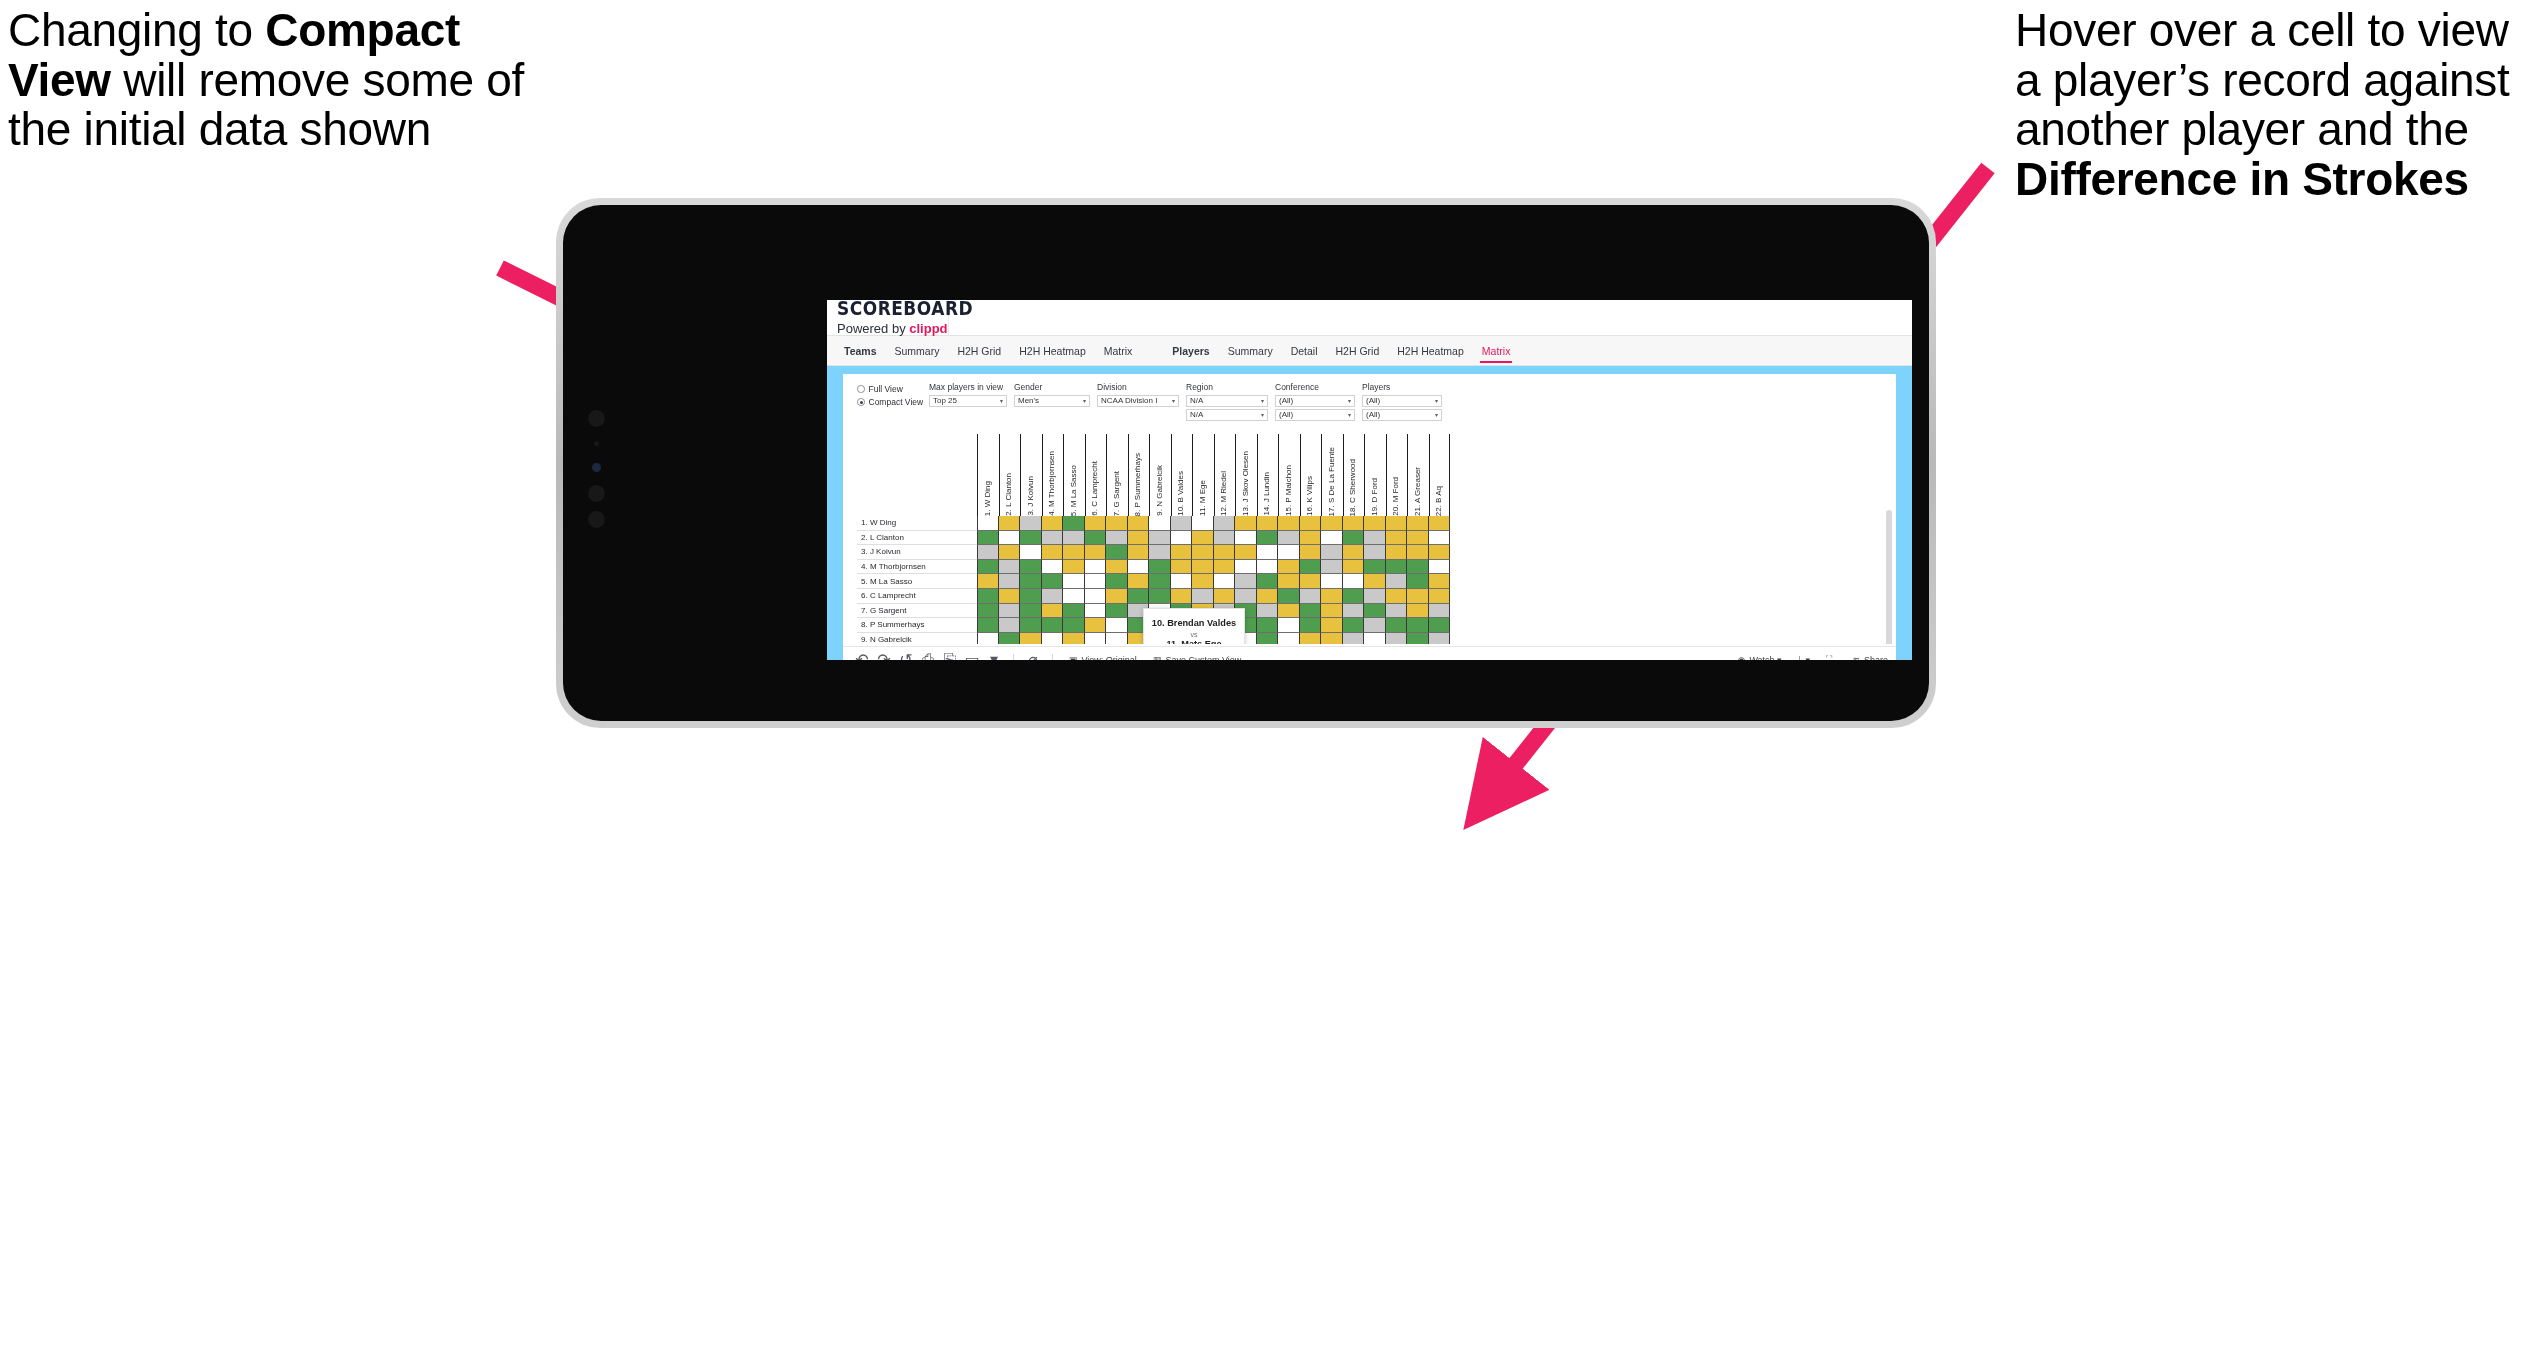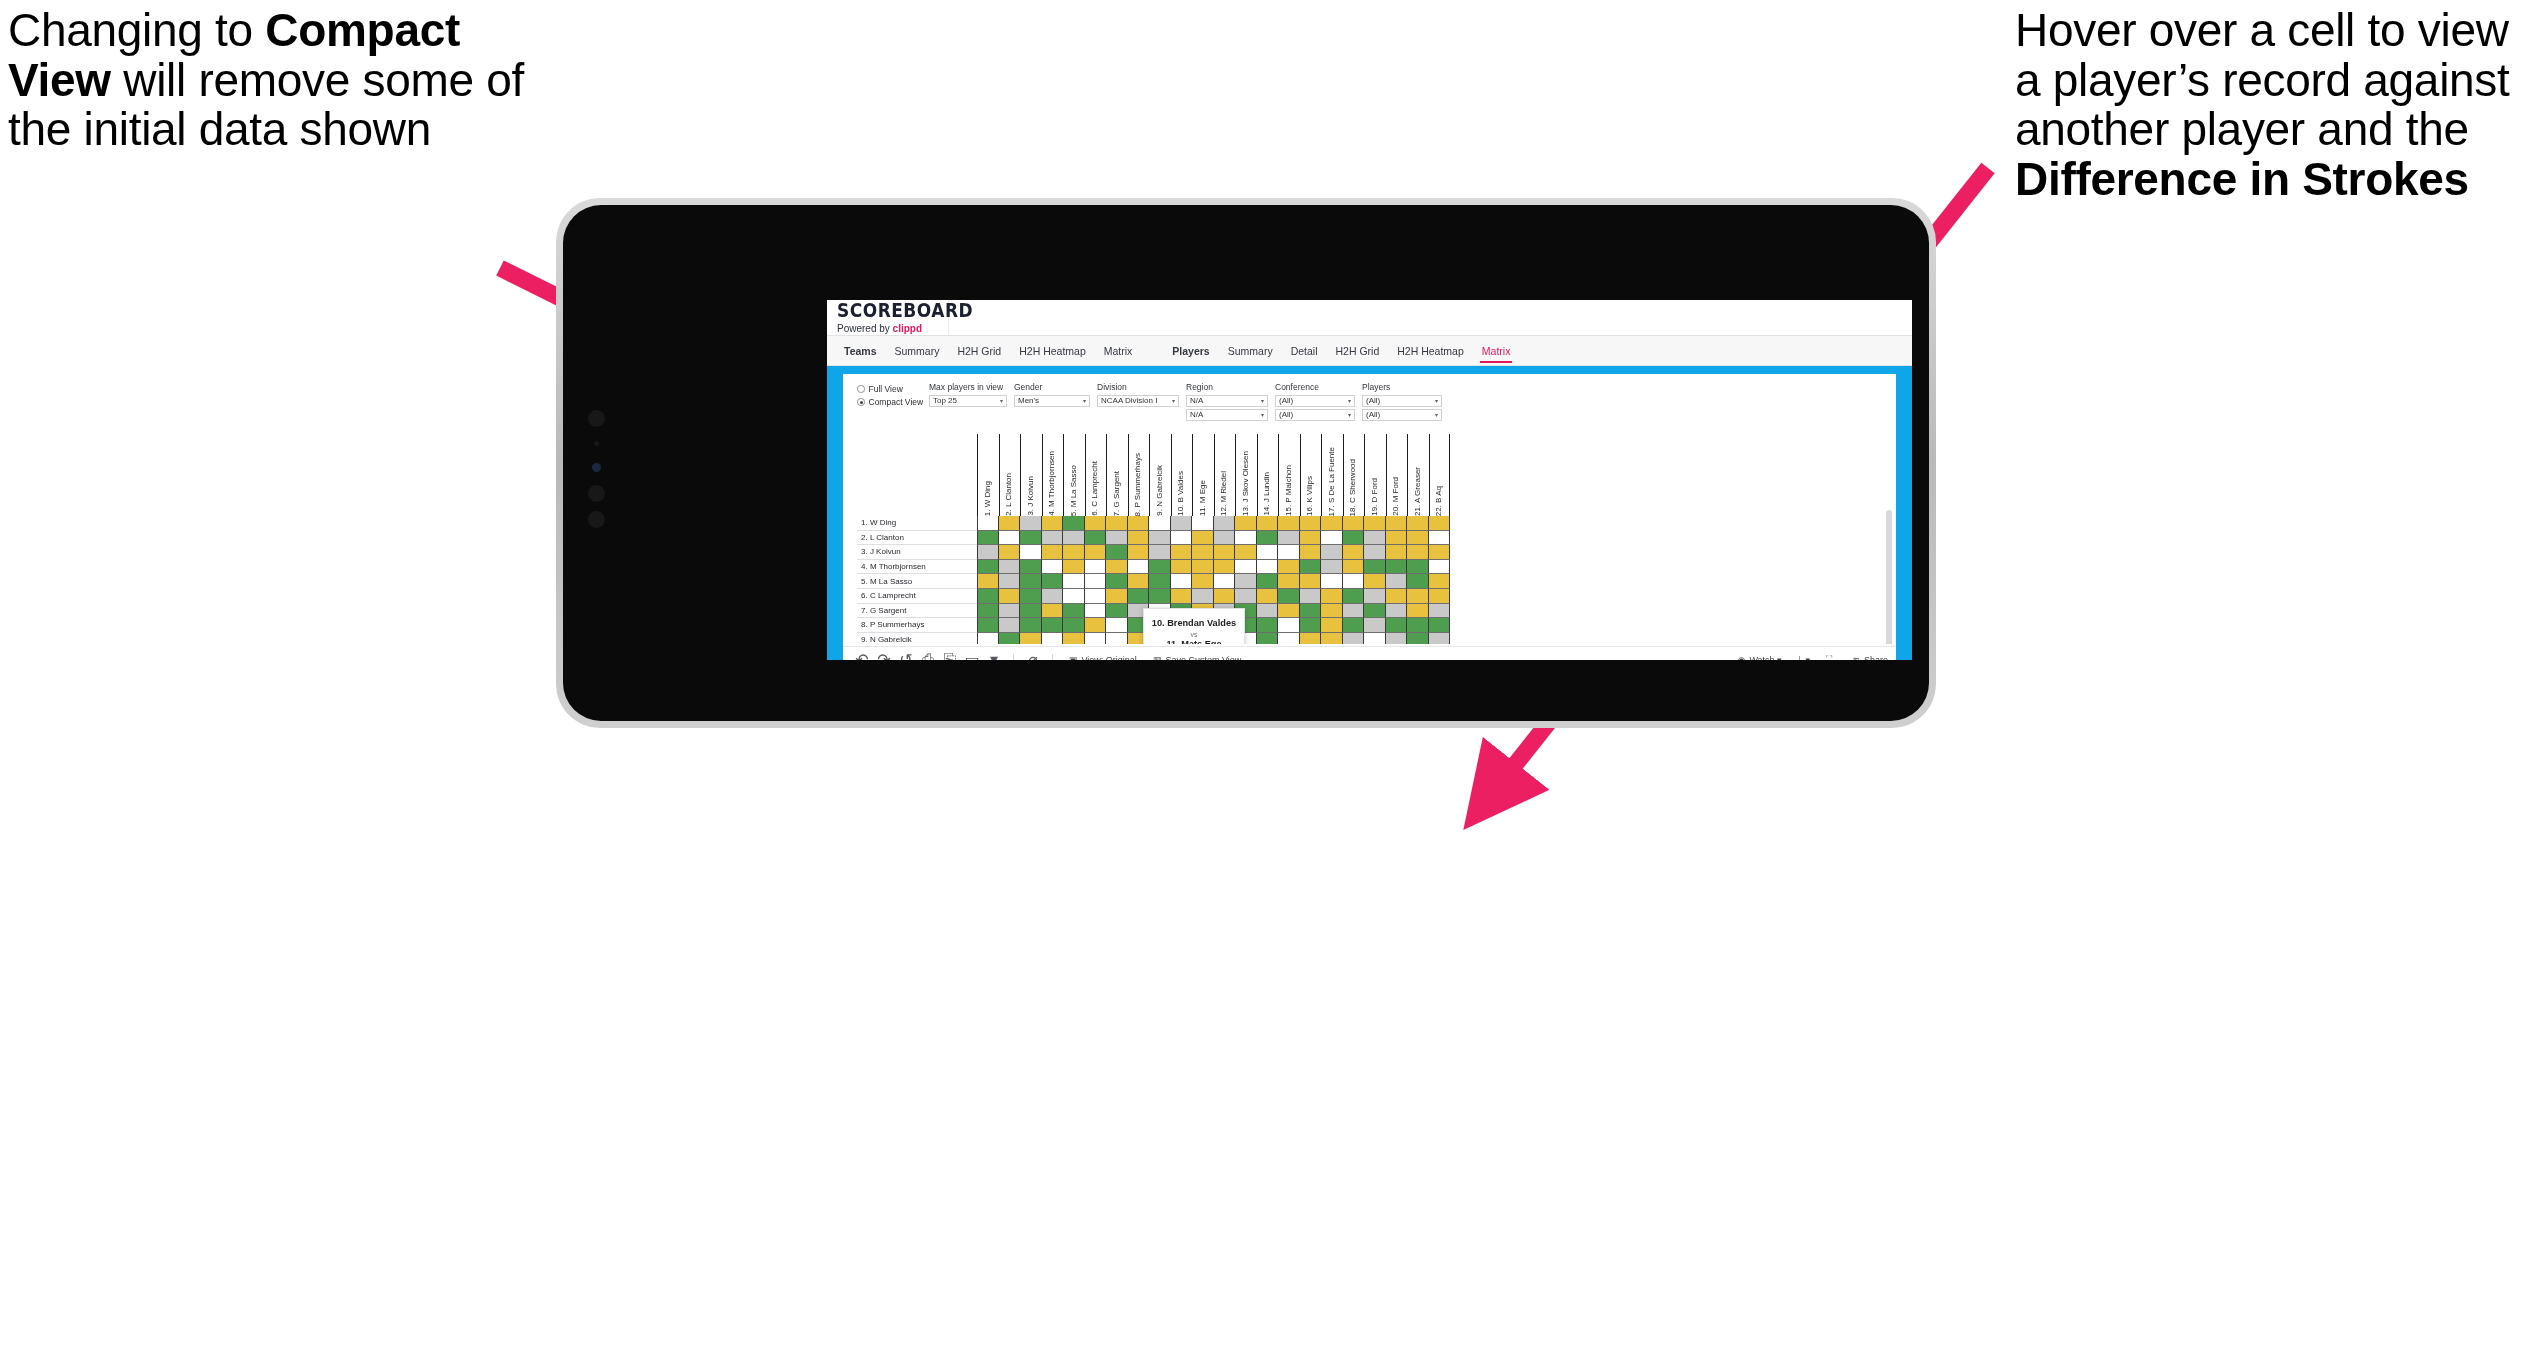--- a/index.html
+++ b/index.html
@@ -61,21 +61,21 @@
     height:36px; background:#fff; display:flex; align-items:center;
     border-bottom:1px solid #e3e3e3;
   }
   .logo-wrap { width:122px; padding-left:10px; border-right:1px solid #ececec; height:100%;
                display:flex; flex-direction:column; justify-content:center; }
   .logo-main {
     font-family:"DejaVu Sans", sans-serif;
     font-weight:700; font-size:17px; letter-spacing:0.5px;
     color:#1b2030; line-height:1; transform:scaleY(1.18); transform-origin:left center;
   }
-  .logo-sub { font-size:10px; color:#2a2f3a; margin-top:4px; }
+  .logo-sub { font-size:13px; color:#2a2f3a; margin-top:4px; }
   .logo-sub .brand { color:#e5175e; font-weight:700; }
   .topnav-items { display:flex; height:100%; }
   .topnav-item {
     display:flex; align-items:center; padding:0 16px; height:100%;
     font-size:11px; color:#2b2f38; letter-spacing:0.4px;
     border-right:1px solid #ececec; position:relative; cursor:pointer;
   }
   .topnav-item.active:after {
     content:""; position:absolute; left:10px; right:10px; bottom:0; height:2.5px; background:#d81b60;
   }
@@ -91,21 +91,21 @@
     font-size:10.5px; color:#34383f; padding:0 9px; height:100%;
     display:flex; align-items:center; position:relative; cursor:pointer; white-space:nowrap;
   }
   .subtab.head { font-weight:700; }
   .subtab.sel { color:#e5175e; }
   .subtab.sel:after {
     content:""; position:absolute; left:7px; right:7px; bottom:2px; height:2px; background:#e5175e;
   }
 
   
-  .content { background:#0ea5e9; height:306px; padding:8px 16px 0 16px; }
+  .content { background:#7dd3fc; height:306px; padding:8px 16px 0 16px; }
   .card { background:#fff; height:298px; position:relative; }
 
   
   .filters { display:flex; padding:8px 0 0 14px; gap:0; align-items:flex-start; }
   .viewsel { width:72px; padding-top:2px; }
   .radio-row { display:flex; align-items:center; gap:4px; font-size:8.5px; color:#2d2f34; margin-bottom:3px; }
   .radio { width:7.5px; height:7.5px; border:1px solid #8d9097; border-radius:50%; background:#fff;
            position:relative; flex:0 0 auto; }
   .radio.on:after { content:""; position:absolute; left:1.6px; top:1.6px; width:3.3px; height:3.3px;
                     border-radius:50%; background:#3a3d44; }

